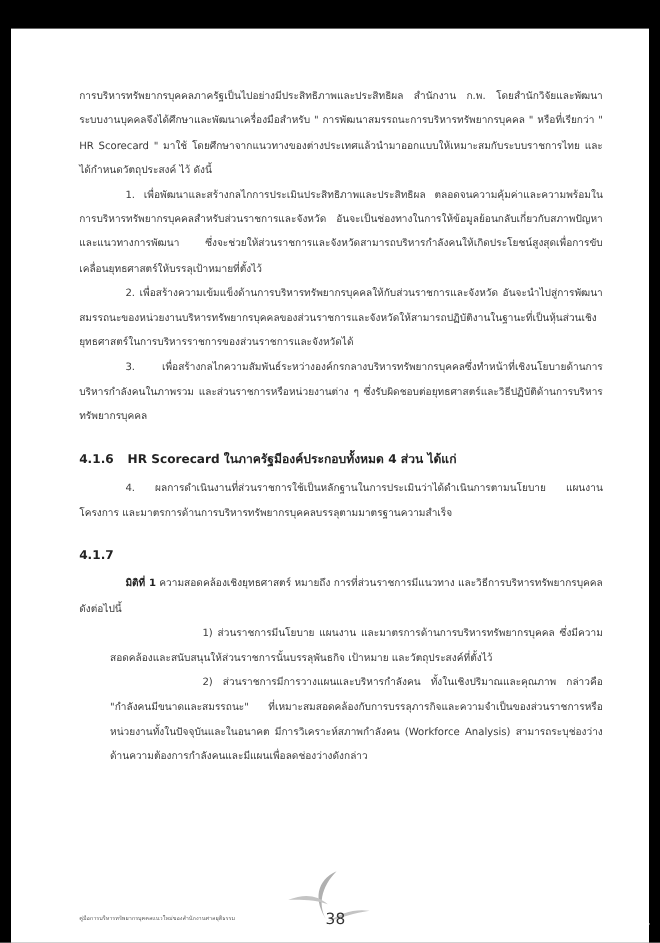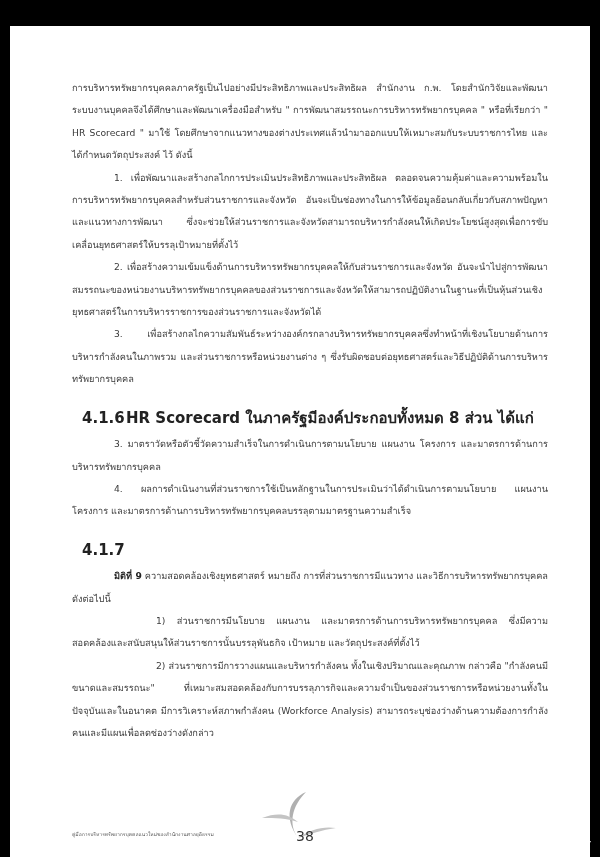--- a/index.html
+++ b/index.html
@@ -11,23 +11,23 @@
       position: absolute; left: 10px; top: 26px; width: 580px; height: 836px;
       background: #fff;
     }
     .content {
       position: absolute; left: 62px; top: 51px; width: 476px;
       color: #3a3a3a; font-size: 9.2px; line-height: 22.4px;
       font-family: "DejaVu Sans", sans-serif;
     }
     .p { margin: 0; text-align: justify; text-align-last: left; }
     .indent1 { text-indent: 42px; }
-    .indent2 { text-indent: 84px; }
+    .indent2 { text-indent: 84px; margin-left: 28px; }
     .heading {
-      margin: 16px 0 4px 10px; font-weight: bold; color: #222; font-size: 15px;
+      margin: 16px 0 4px 0; font-weight: bold; color: #222; font-size: 11px;
       display: flex;
     }
     .heading .num { width: 44px; flex: none; }
     .bold { font-weight: bold; color: #222; }
     .footer {
       position: absolute; left: 62px; top: 790px; width: 476px; height: 40px;
     }
     .footer-text {
       position: absolute; left: 0; top: 14px; font-size: 5px; color: #555; white-space: nowrap;
     }
@@ -45,29 +45,28 @@
 
 <div class="page">
   <div class="content">
     <p class="p">การบริหารทรัพยากรบุคคลภาครัฐเป็นไปอย่างมีประสิทธิภาพและประสิทธิผล สำนักงาน ก.พ. โดยสำนักวิจัยและพัฒนาระบบงานบุคคลจึงได้ศึกษาและพัฒนาเครื่องมือสำหรับ " การพัฒนาสมรรถนะการบริหารทรัพยากรบุคคล " หรือที่เรียกว่า " HR Scorecard " มาใช้ โดยศึกษาจากแนวทางของต่างประเทศแล้วนำมาออกแบบให้เหมาะสมกับระบบราชการไทย และได้กำหนดวัตถุประสงค์ ไว้ ดังนี้</p>
     <p class="p indent1">1. เพื่อพัฒนาและสร้างกลไกการประเมินประสิทธิภาพและประสิทธิผล ตลอดจนความคุ้มค่าและความพร้อมในการบริหารทรัพยากรบุคคลสำหรับส่วนราชการและจังหวัด   อันจะเป็นช่องทางในการให้ข้อมูลย้อนกลับเกี่ยวกับสภาพปัญหาและแนวทางการพัฒนา ซึ่งจะช่วยให้ส่วนราชการและจังหวัดสามารถบริหารกำลังคนให้เกิดประโยชน์สูงสุดเพื่อการขับเคลื่อนยุทธศาสตร์ให้บรรลุเป้าหมายที่ตั้งไว้</p>
     <p class="p indent1">2. เพื่อสร้างความเข้มแข็งด้านการบริหารทรัพยากรบุคคลให้กับส่วนราชการและจังหวัด  อันจะนำไปสู่การพัฒนาสมรรถนะของหน่วยงานบริหารทรัพยากรบุคคลของส่วนราชการและจังหวัดให้สามารถปฏิบัติงานในฐานะที่เป็นหุ้นส่วนเชิงยุทธศาสตร์ในการบริหารราชการของส่วนราชการและจังหวัดได้</p>
     <p class="p indent1">3. เพื่อสร้างกลไกความสัมพันธ์ระหว่างองค์กรกลางบริหารทรัพยากรบุคคลซึ่งทำหน้าที่เชิงนโยบายด้านการบริหารกำลังคนในภาพรวม   และส่วนราชการหรือหน่วยงานต่าง ๆ ซึ่งรับผิดชอบต่อยุทธศาสตร์และวิธีปฏิบัติด้านการบริหารทรัพยากรบุคคล</p>
 
     <div class="heading">
       <span class="num">4.1.6</span>
-      <span>HR Scorecard ในภาครัฐมีองค์ประกอบทั้งหมด 8 ส่วน ได้แก่</span>
+      <span>HR Scorecard ในภาครัฐมีองค์ประกอบทั้งหมด 4 ส่วน ได้แก่</span>
     </div>
-    <p class="p indent1">3. มาตราวัดหรือตัวชี้วัดความสำเร็จในการดำเนินการตามนโยบาย แผนงาน  โครงการ และมาตรการด้านการบริหารทรัพยากรบุคคล</p>
     <p class="p indent1">4. ผลการดำเนินงานที่ส่วนราชการใช้เป็นหลักฐานในการประเมินว่าได้ดำเนินการตามนโยบาย แผนงานโครงการ และมาตรการด้านการบริหารทรัพยากรบุคคลบรรลุตามมาตรฐานความสำเร็จ</p>
 
     <div class="heading">
       <span class="num">4.1.7</span>
     </div>
-    <p class="p indent1"><span class="bold">มิติที่ 9</span><span> ความสอดคล้องเชิงยุทธศาสตร์ หมายถึง   การที่ส่วนราชการมีแนวทาง   และวิธีการบริหารทรัพยากรบุคคล ดังต่อไปนี้</span></p>
+    <p class="p indent1"><span class="bold">มิติที่ 1</span><span> ความสอดคล้องเชิงยุทธศาสตร์ หมายถึง   การที่ส่วนราชการมีแนวทาง   และวิธีการบริหารทรัพยากรบุคคล ดังต่อไปนี้</span></p>
     <p class="p indent2">1)  ส่วนราชการมีนโยบาย แผนงาน และมาตรการด้านการบริหารทรัพยากรบุคคล ซึ่งมีความสอดคล้องและสนับสนุนให้ส่วนราชการนั้นบรรลุพันธกิจ เป้าหมาย และวัตถุประสงค์ที่ตั้งไว้</p>
     <p class="p indent2">2)  ส่วนราชการมีการวางแผนและบริหารกำลังคน   ทั้งในเชิงปริมาณและคุณภาพ   กล่าวคือ "กำลังคนมีขนาดและสมรรถนะ" ที่เหมาะสมสอดคล้องกับการบรรลุภารกิจและความจำเป็นของส่วนราชการหรือหน่วยงานทั้งในปัจจุบันและในอนาคต   มีการวิเคราะห์สภาพกำลังคน (Workforce Analysis) สามารถระบุช่องว่างด้านความต้องการกำลังคนและมีแผนเพื่อลดช่องว่างดังกล่าว</p>
   </div>
 
   <div class="footer">
     <span class="footer-text">คู่มือการบริหารทรัพยากรบุคคลแนวใหม่ของสำนักงานศาลยุติธรรม</span>
     <svg class="swoosh" width="80" height="60" viewBox="0 0 80 60">
       <path d="M48 4 C 30 12, 26 30, 40 50 C 30 36, 34 18, 48 4 Z" fill="#b0b0b0"></path>
       <path d="M4 30 C 20 24, 30 26, 40 34 C 28 30, 18 30, 4 30 Z" fill="#c4c4c4"></path>
       <path d="M40 50 C 52 42, 64 38, 78 40 C 64 42, 52 46, 40 50 Z" fill="#c4c4c4"></path>

